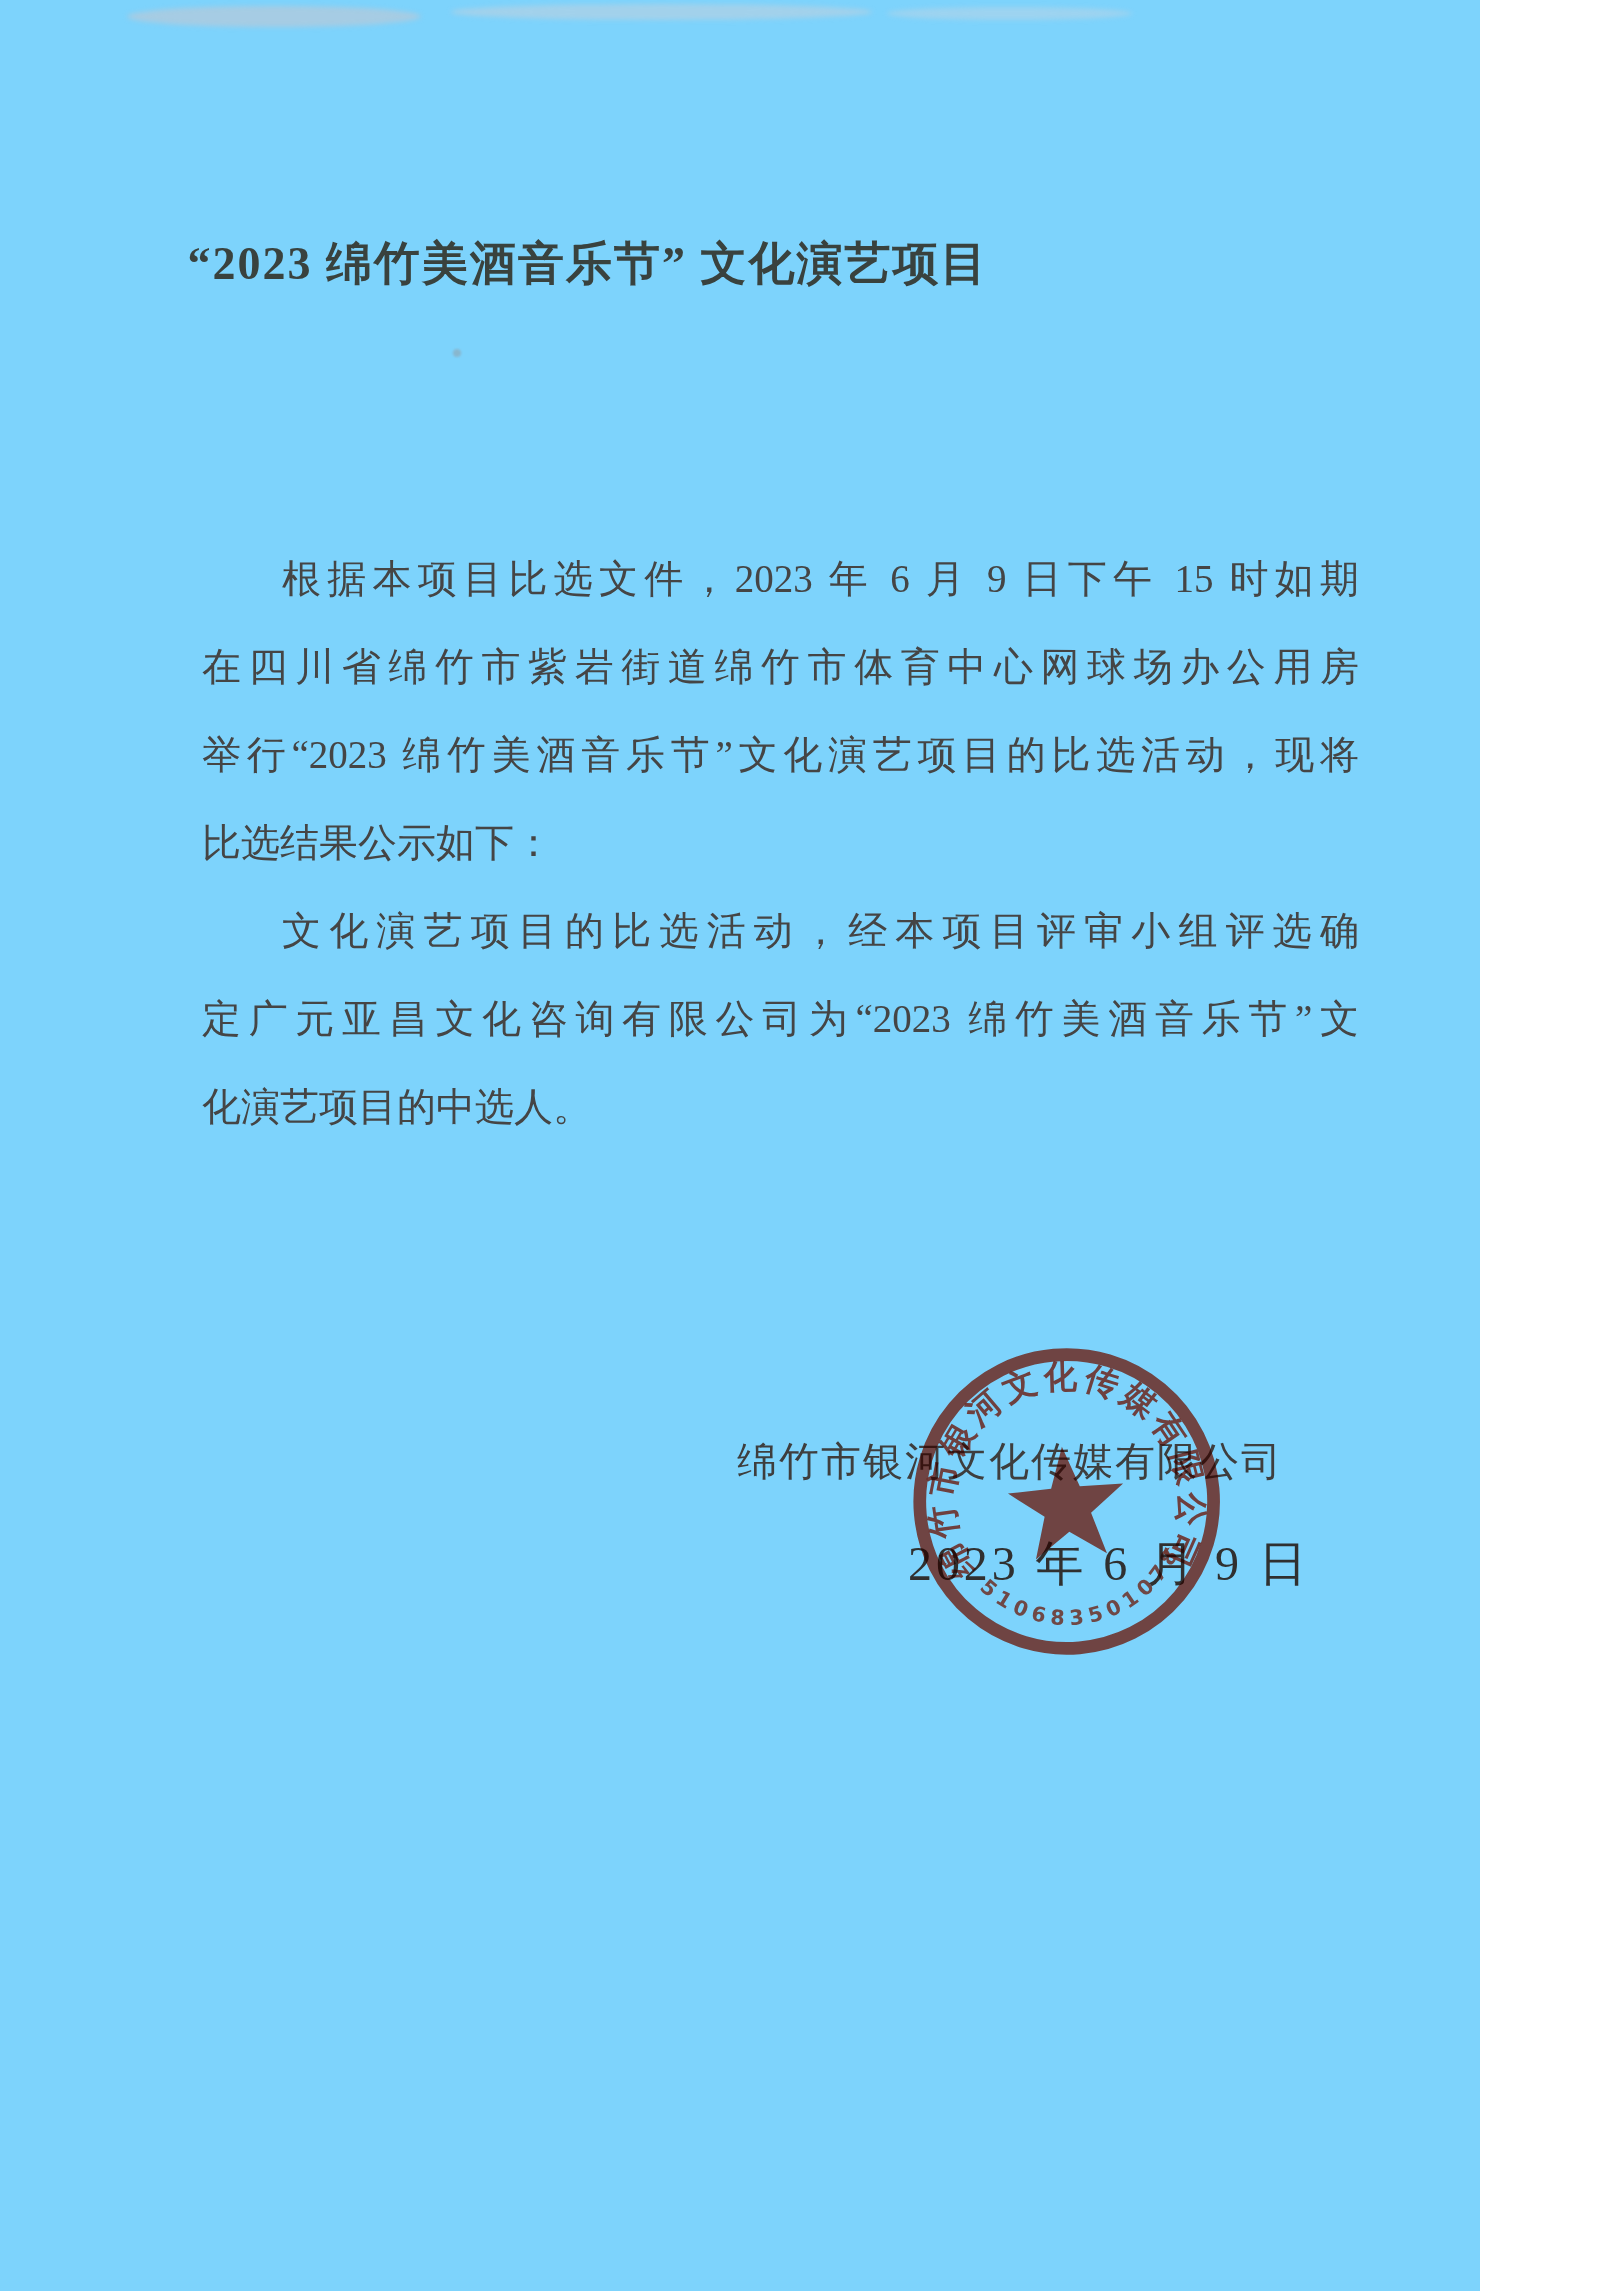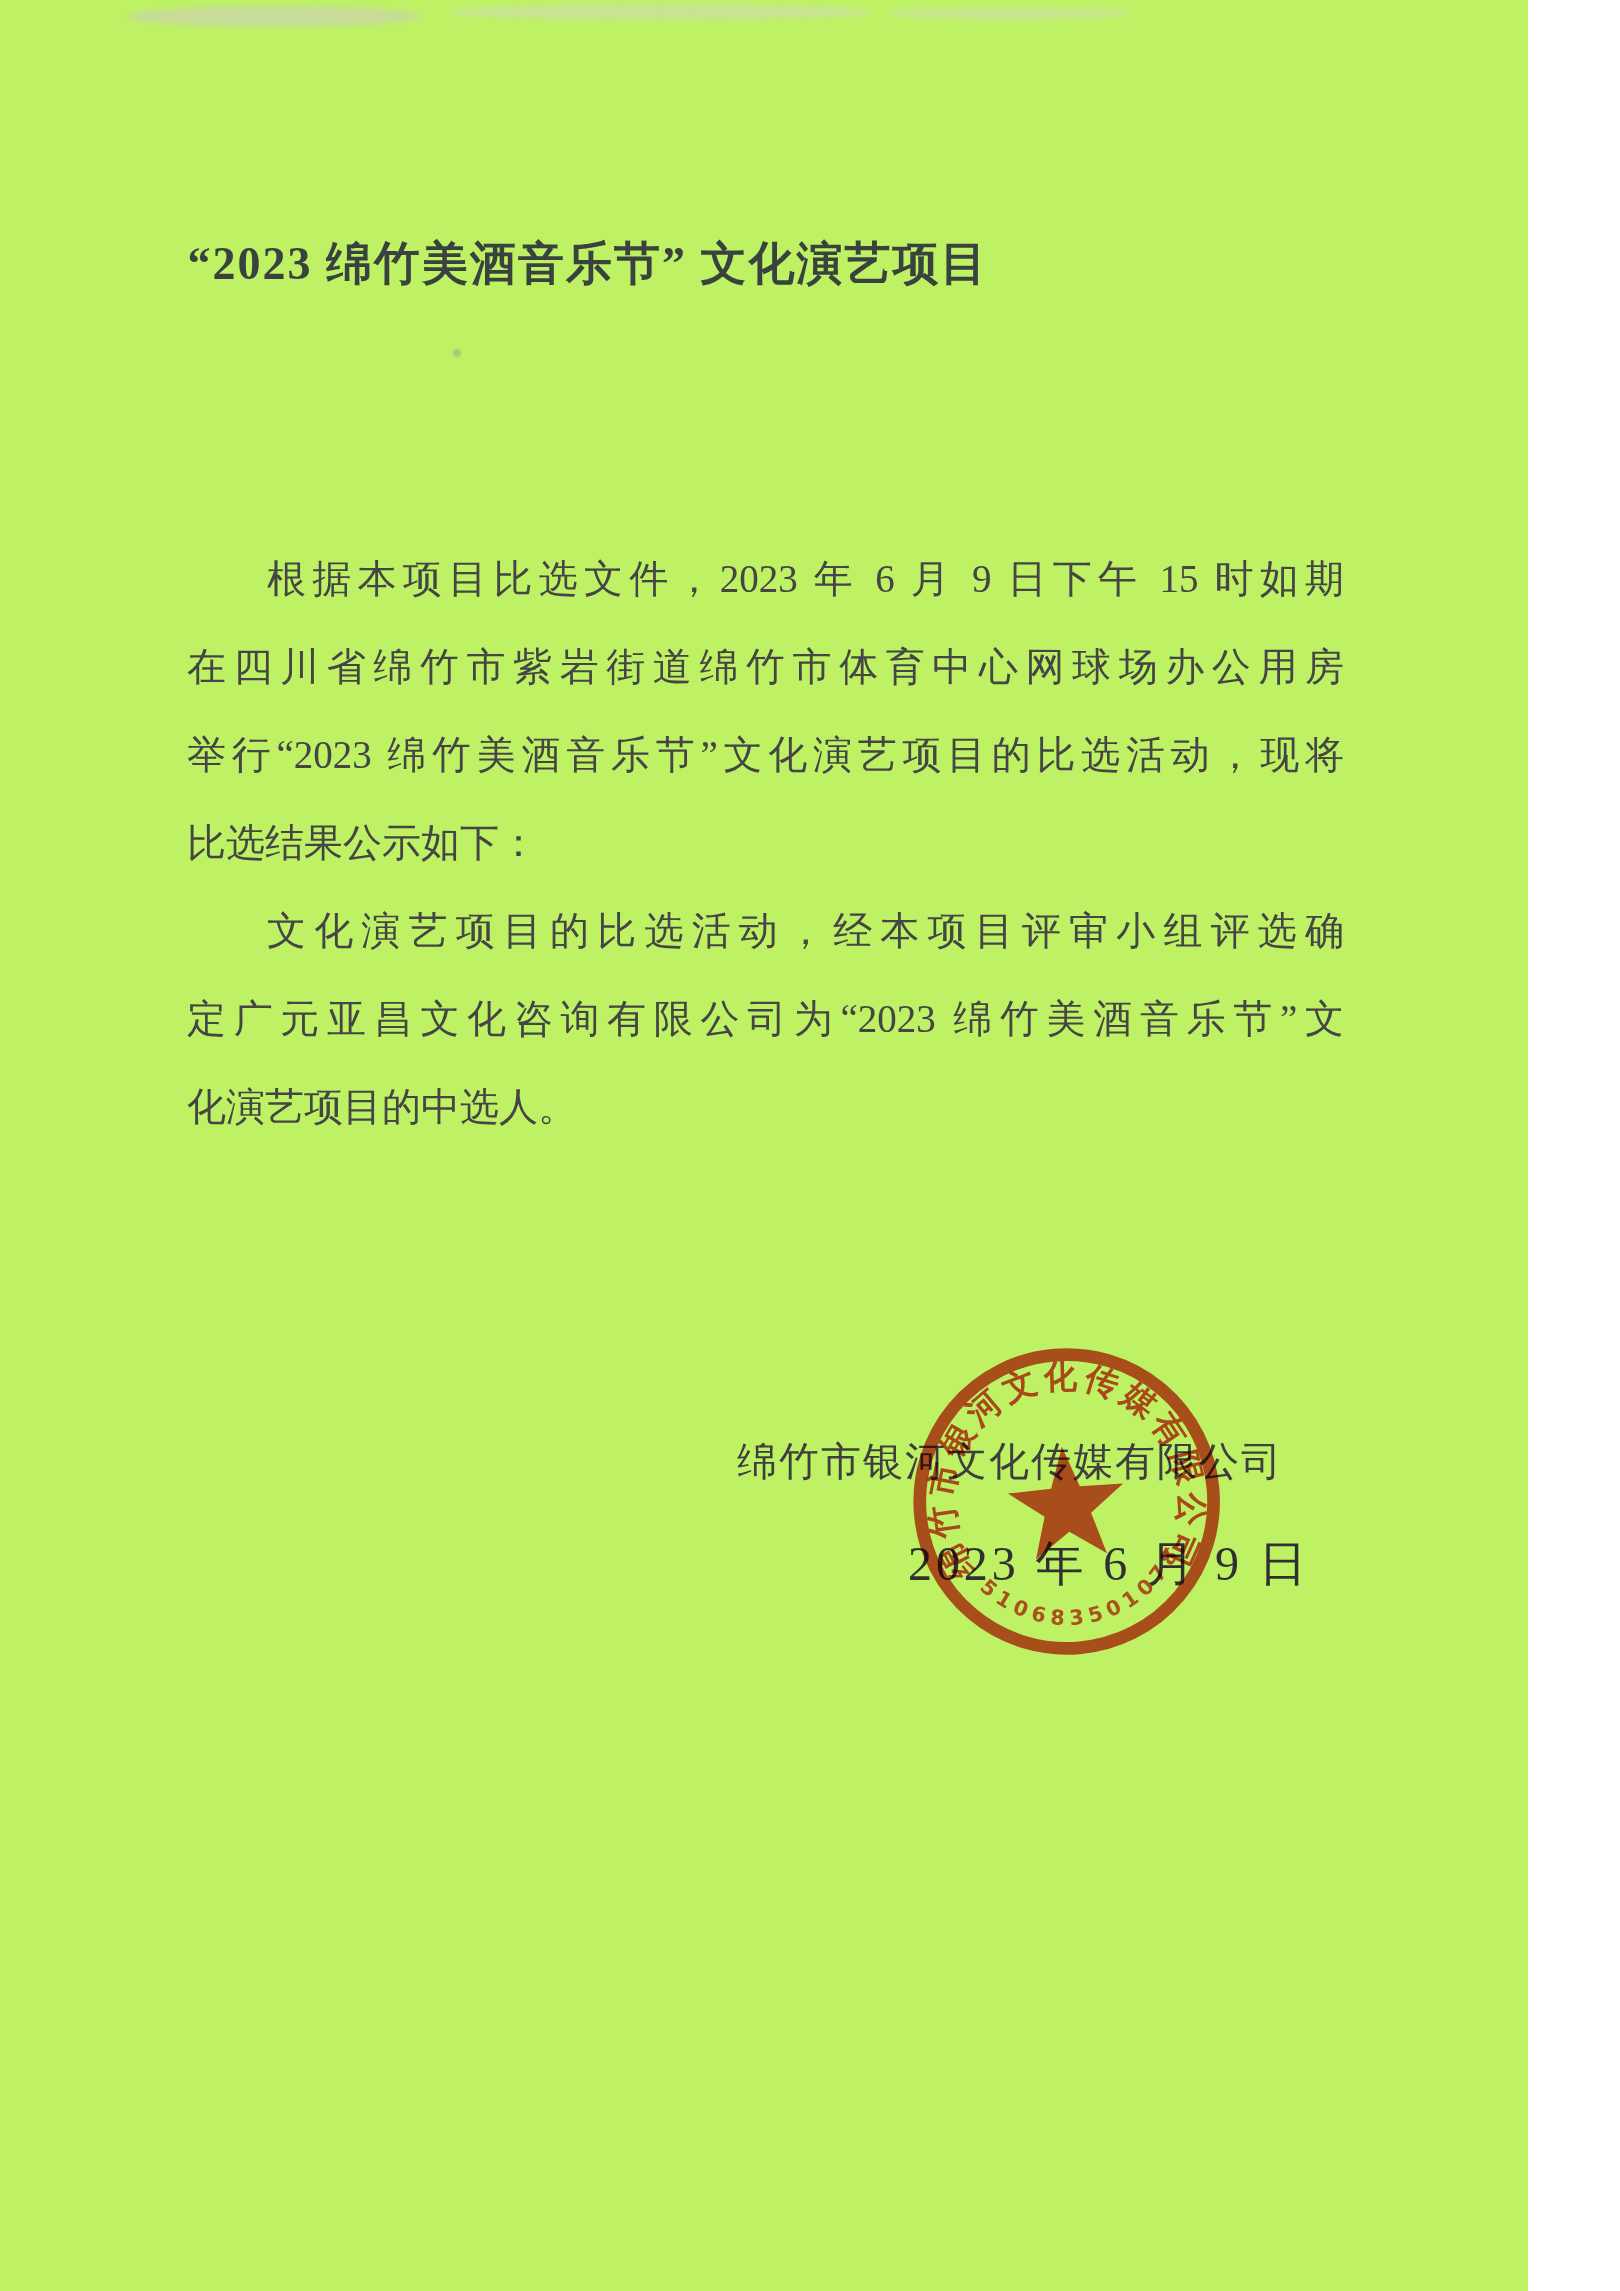--- a/index.html
+++ b/index.html
@@ -1,22 +1,21 @@
 <!DOCTYPE html>
 <html><head>
 <meta charset="utf-8">
 <style>
   html,body { margin:0; padding:0; background:#ffffff; }
   .page {
     position:relative;
     width:1480px; height:2292px;
-    background:#bef264;
+    background:#7dd3fc;
     font-family:"Liberation Serif","DejaVu Serif",serif;
     overflow:hidden;
-    padding-left:48px;
   }
   
   .noise { position:absolute; filter:blur(2.9px); border-radius:50%; }
   .n1 { left:127px; top:5.9px;  width:294px; height:21.6px; background:rgba(208,198,204,.5); }
   .n2 { left:451px; top:3.9px;  width:421px; height:15.7px; background:rgba(214,207,212,.42); }
   .n3 { left:887px; top:6.9px;  width:245px; height:12.7px; background:rgba(219,213,217,.35); }
   .speck { position:absolute; left:453px; top:349px; width:7.8px; height:7.8px;
            background:rgba(150,148,150,.45); border-radius:50%; filter:blur(1px); }
 
   .title-l1 {
@@ -24,21 +23,21 @@
     text-align:center; font-size:46px; font-weight:bold;
     color:#39423e; letter-spacing:2px; white-space:nowrap;
   }
   .title-l2 {
     position:absolute; top:348px; left:137px; width:902px;
     text-align:center; font-size:48px; font-weight:bold;
     color:#39423e; letter-spacing:6.9px; white-space:nowrap;
   }
 
   .body-block {
-    position:absolute; left:187px; top:535px; width:1157px;
+    position:absolute; left:202px; top:535px; width:1157px;
     color:#454545; font-size:39px;
   }
   .line { height:88px; line-height:88px; }
   .just { text-align:justify; text-align-last:justify; }
   .indent { text-indent:80px; }
   .u {
     text-underline-offset:11.8px;
     text-decoration-thickness:2.9px;
     text-decoration-color:#3d3d3d;
   }

